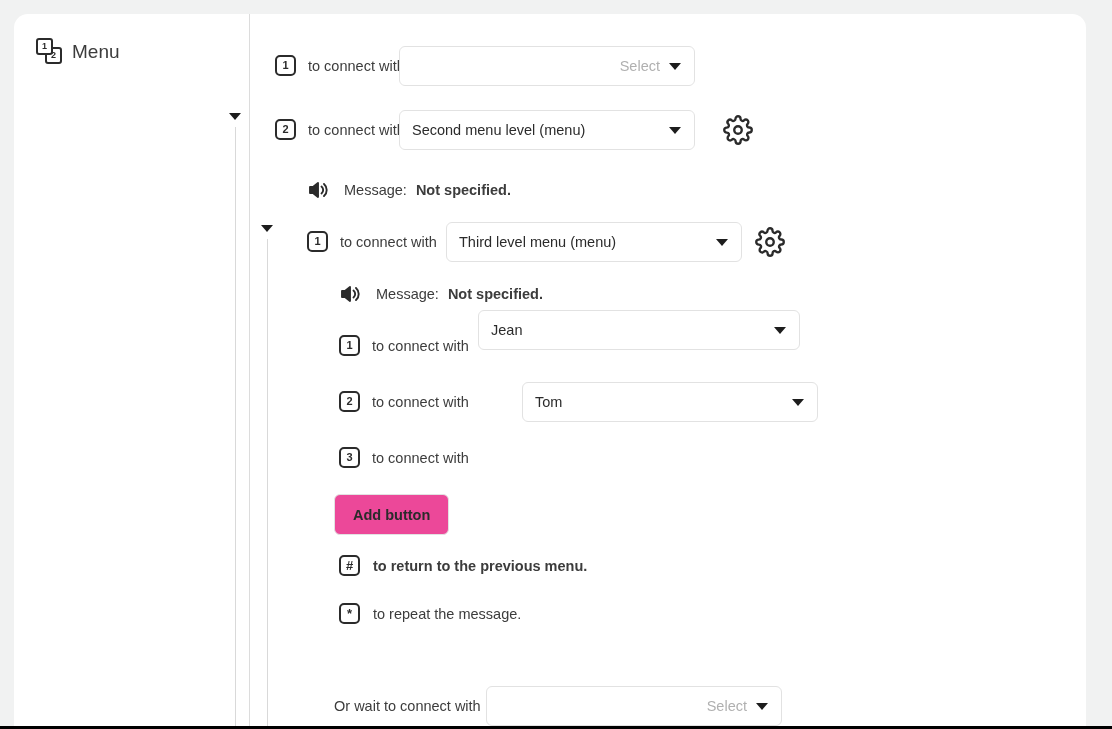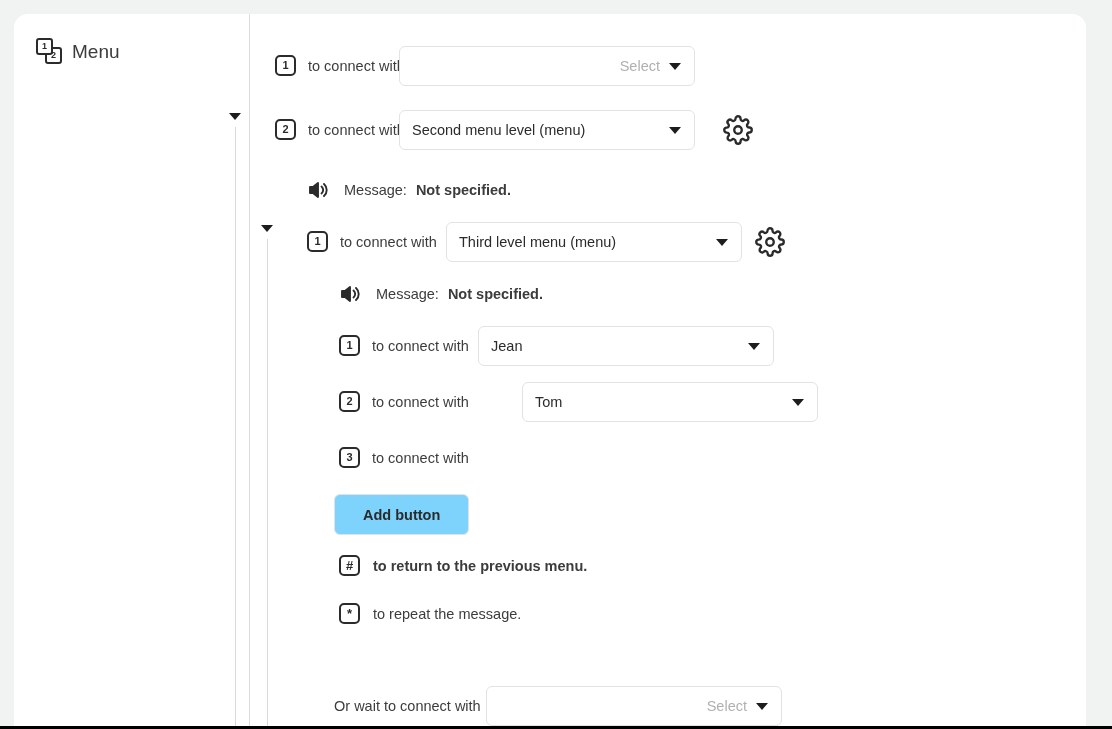--- a/index.html
+++ b/index.html
@@ -148,25 +148,25 @@
     line-height: 1;
   }
   .menu-icon .sq1 { left: 0; top: 0; width: 17px; height: 17px; z-index: 2; }
   .menu-icon .sq2 { left: 9px; top: 9px; width: 17px; height: 17px; z-index: 1; }
 
   
   .add-btn {
     height: 41px;
     border: 1px solid #e2e2e2;
     border-radius: 6px;
-    background: #7dd3fc;
+    background: #ec4899;
     display: inline-flex;
     align-items: center;
     justify-content: center;
-    padding: 0 28px;
+    padding: 0 18px;
     font-size: 14.5px;
     font-weight: bold;
     color: #2b2b2b;
     cursor: pointer;
     white-space: nowrap;
     font-family: "Liberation Sans", sans-serif;
   }
 
   .gear { cursor: pointer; display: block; }
   .speaker { display: block; }
@@ -258,21 +258,21 @@
         <path d="M18 6a8 8 0 0 1 0 12"></path>
       </svg>
       <span class="msg-label" style="margin-left:14px;">Message:</span>
       <span class="msg-value" style="margin-left:9px;">Not specified.</span>
     </div>
 
     <div class="row" style="left:325px; top:321px;">
       <div class="badge">1</div>
       <span class="lbl" style="margin-left:12px;">to connect with</span>
     </div>
-    <div class="select" style="position:absolute; left:464px; top:312px; width:296px;">
+    <div class="select" style="position:absolute; left:464px; top:296px; width:322px;">
       <span>Jean</span>
       <span class="caret"></span>
     </div>
 
     <div class="row" style="left:325px; top:377px;">
       <div class="badge">2</div>
       <span class="lbl" style="margin-left:12px;">to connect with</span>
     </div>
     <div class="select" style="position:absolute; left:464px; top:368px; width:296px;margin-left:44px;">
       <span>Tom</span>

